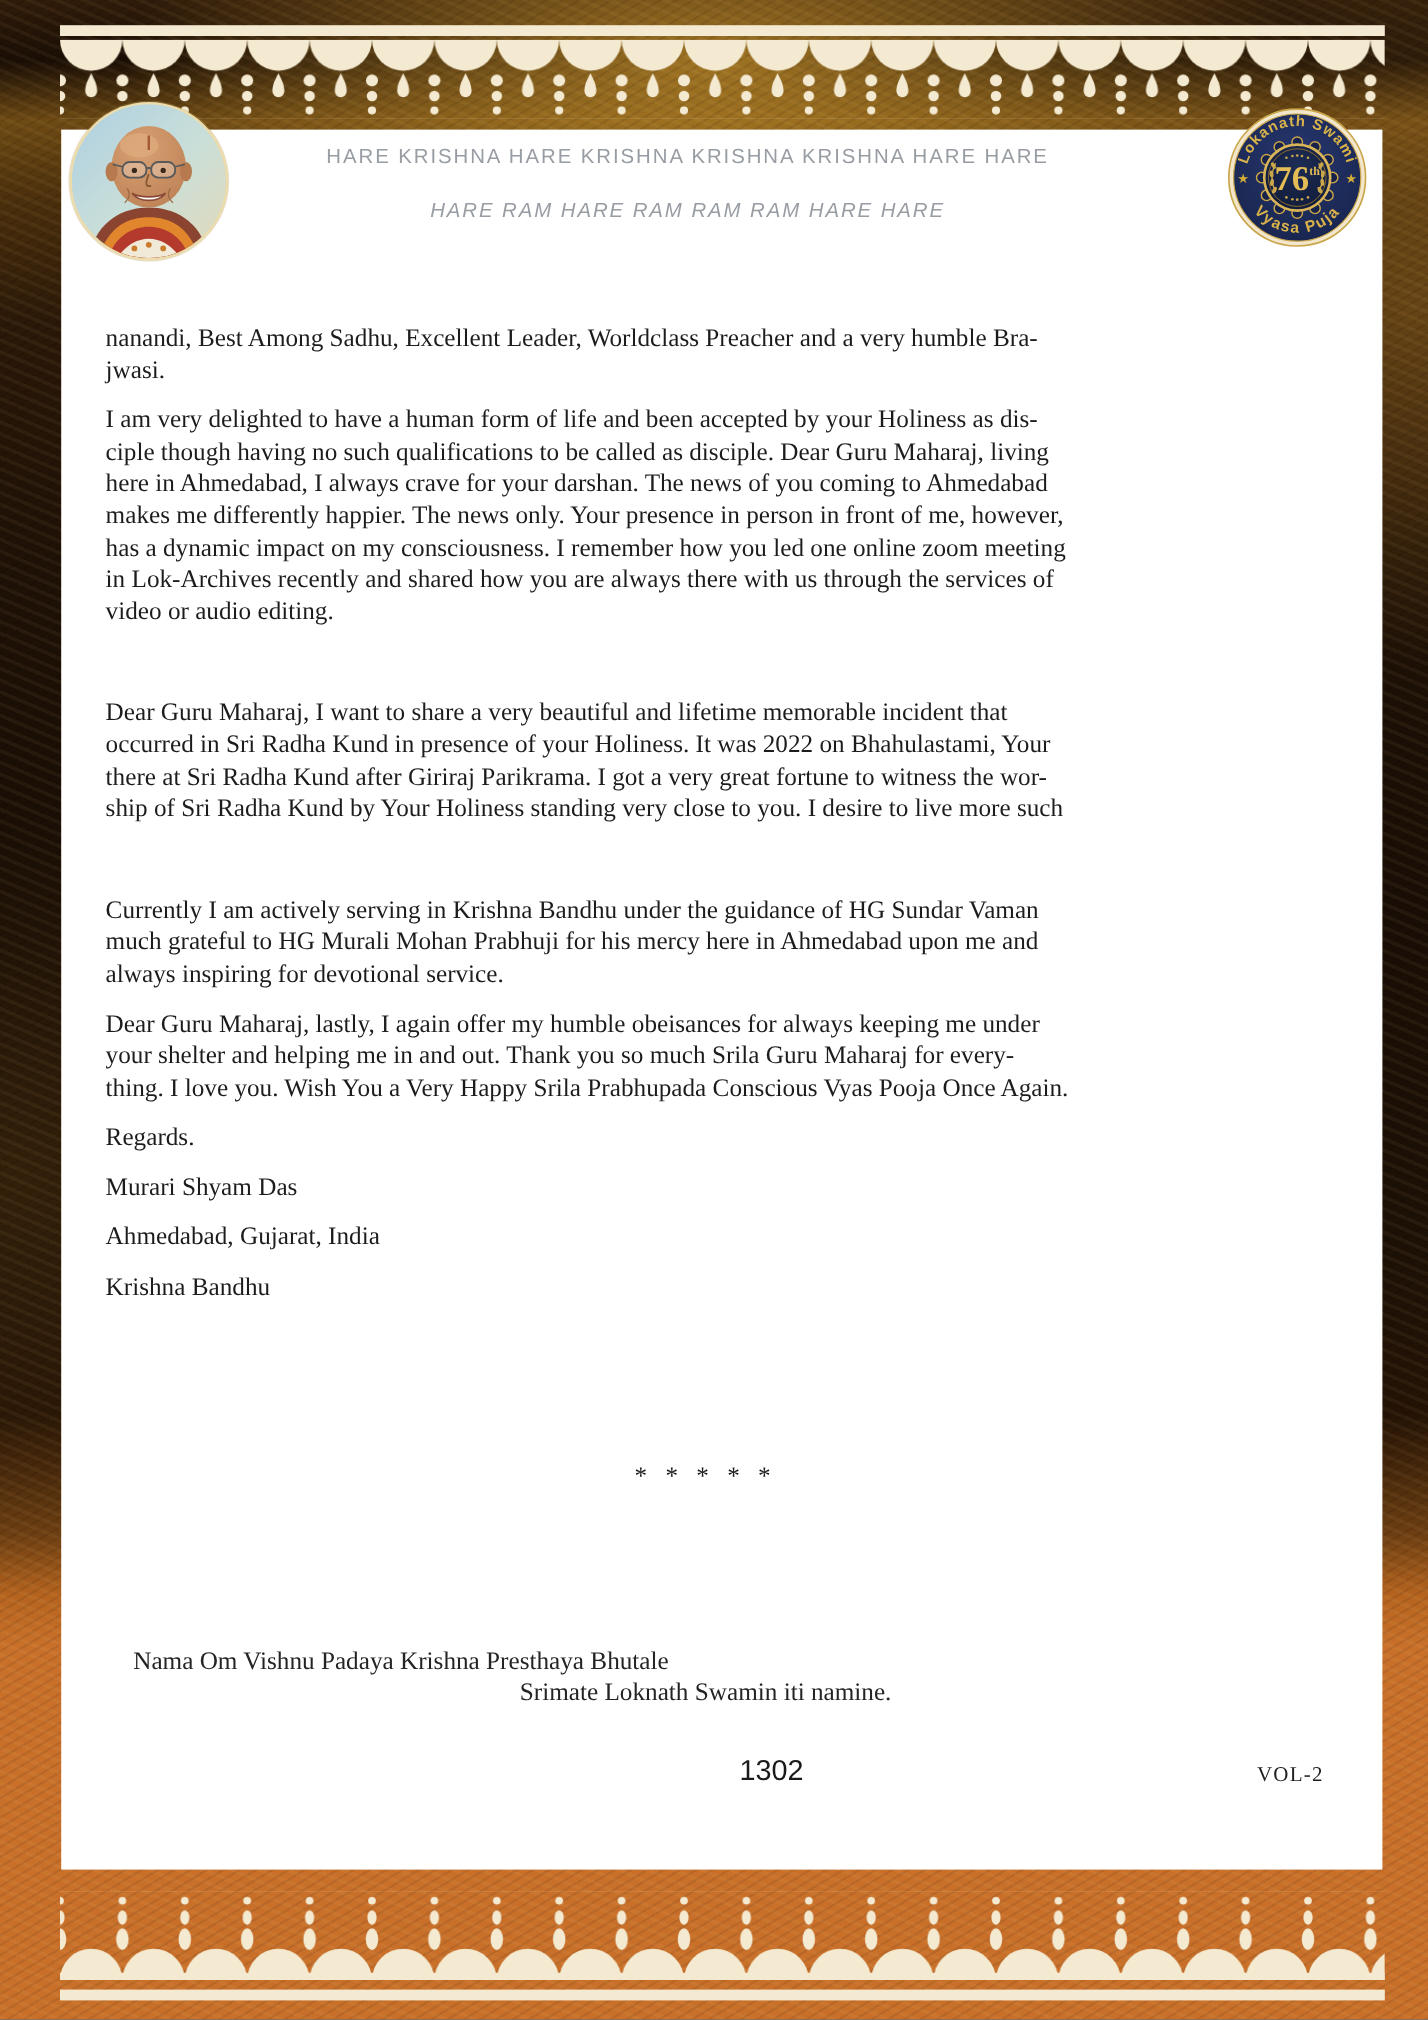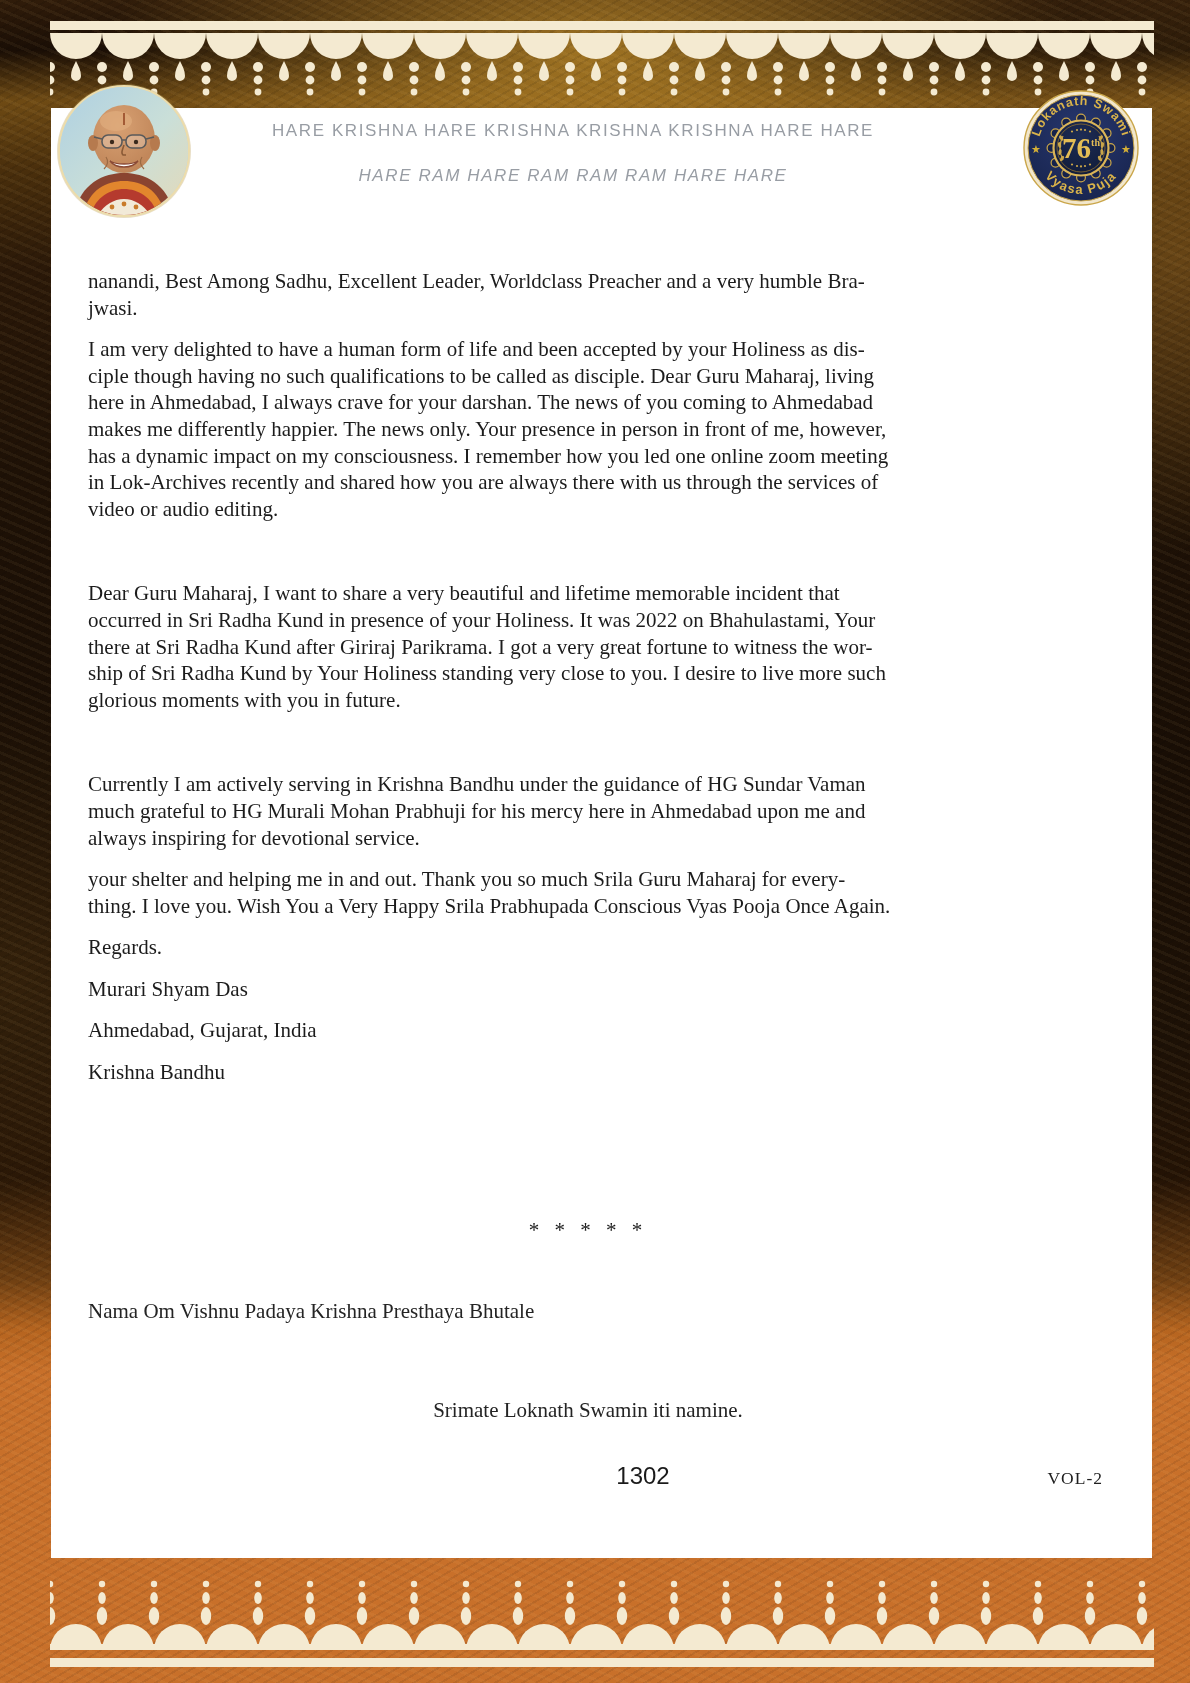--- a/index.html
+++ b/index.html
@@ -54,21 +54,21 @@
   .para:first-child{margin-top:0;}
   .para.gap{margin-top:58px;}
   .separator{
     position:absolute;left:88px;top:1218px;width:1000px;text-align:center;
     font-family:"Liberation Serif",serif;font-size:21px;color:#1c1c1c;letter-spacing:5px;
   }
   .footer-mantra{
     position:absolute;left:88px;width:1000px;
     font-family:"Liberation Serif","DejaVu Serif",serif;font-size:21px;color:#242424;
   }
-  .footer-mantra.l1{top:1299px;}
+  .footer-mantra.l1{top:1372px;margin-left:23px;}
   .footer-mantra.l2{top:1398px;text-align:center;}
   .page-number{
     position:absolute;left:51px;top:1462px;width:1184px;text-align:center;
     font-family:"Liberation Sans",sans-serif;font-size:24px;color:#1a1a1a;
   }
   .volume{
     position:absolute;right:87px;top:1468px;
     font-family:"Liberation Serif",serif;font-size:17.5px;color:#1f1f1f;letter-spacing:1px;
   }
 </style>
@@ -236,28 +236,28 @@
         <div class="line">makes me differently happier. The news only. Your presence in person in front of me, however,</div>
         <div class="line">has a dynamic impact on my consciousness. I remember how you led one online zoom meeting</div>
         <div class="line">in Lok-Archives recently and shared how you are always there with us through the services of</div>
         <div class="line">video or audio editing.</div>
       </div>
       <div class="para gap">
         <div class="line">Dear Guru Maharaj, I want to share a very beautiful and lifetime memorable incident that</div>
         <div class="line">occurred in Sri Radha Kund in presence of your Holiness. It was 2022 on Bhahulastami, Your</div>
         <div class="line">there at Sri Radha Kund after Giriraj Parikrama. I got a very great fortune to witness the wor-</div>
         <div class="line">ship of Sri Radha Kund by Your Holiness standing very close to you. I desire to live more such</div>
-        <div class="line">glorious moments with you in future.</div>
       </div>
       <div class="para gap">
         <div class="line">Currently I am actively serving in Krishna Bandhu under the guidance of HG Sundar Vaman</div>
         <div class="line">much grateful to HG Murali Mohan Prabhuji for his mercy here in Ahmedabad upon me and</div>
         <div class="line">always inspiring for devotional service.</div>
       </div>
       <div class="para">
+        <div class="line">Dear Guru Maharaj, lastly, I again offer my humble obeisances for always keeping me under</div>
         <div class="line">your shelter and helping me in and out. Thank you so much Srila Guru Maharaj for every-</div>
         <div class="line">thing. I love you. Wish You a Very Happy Srila Prabhupada Conscious Vyas Pooja Once Again.</div>
       </div>
       <div class="para">
         <div class="line">Regards.</div>
       </div>
       <div class="para">
         <div class="line">Murari Shyam Das</div>
       </div>
       <div class="para">

